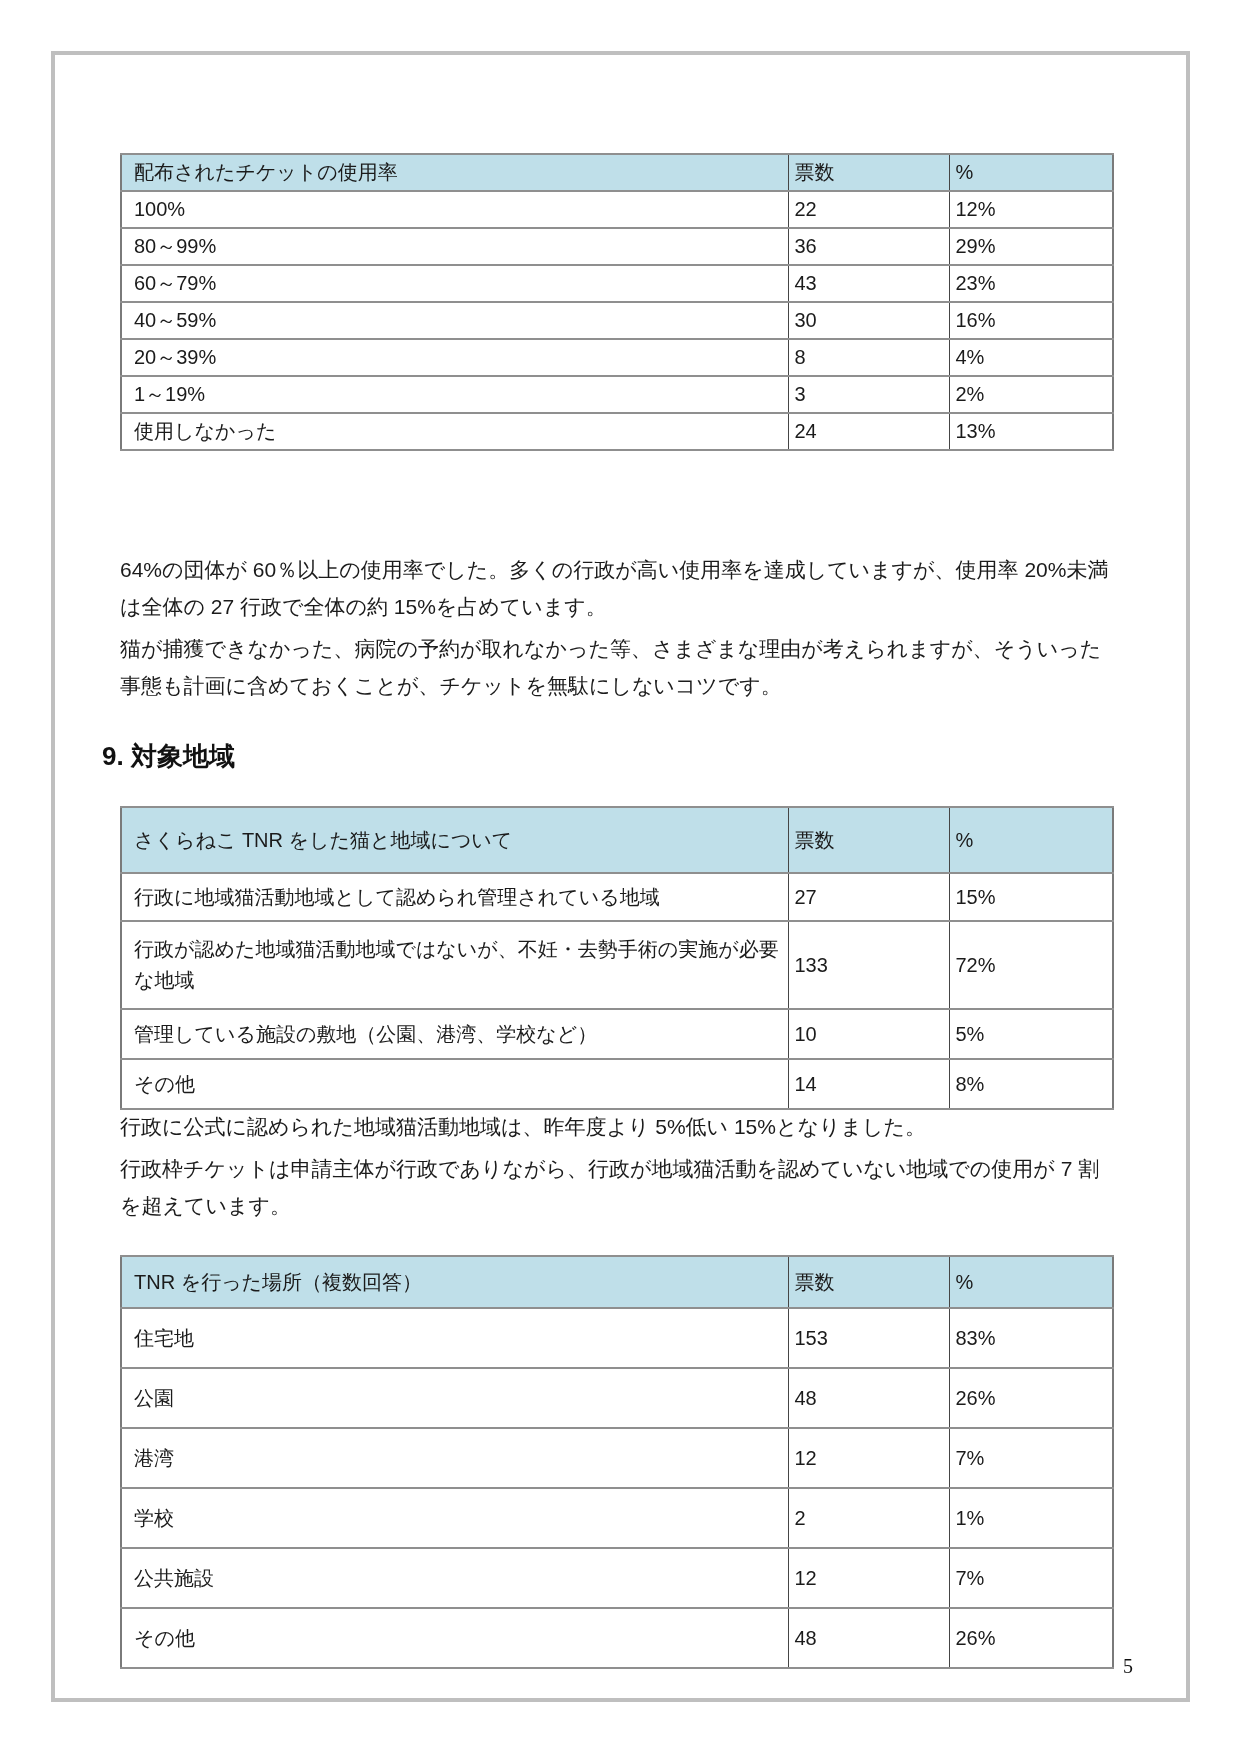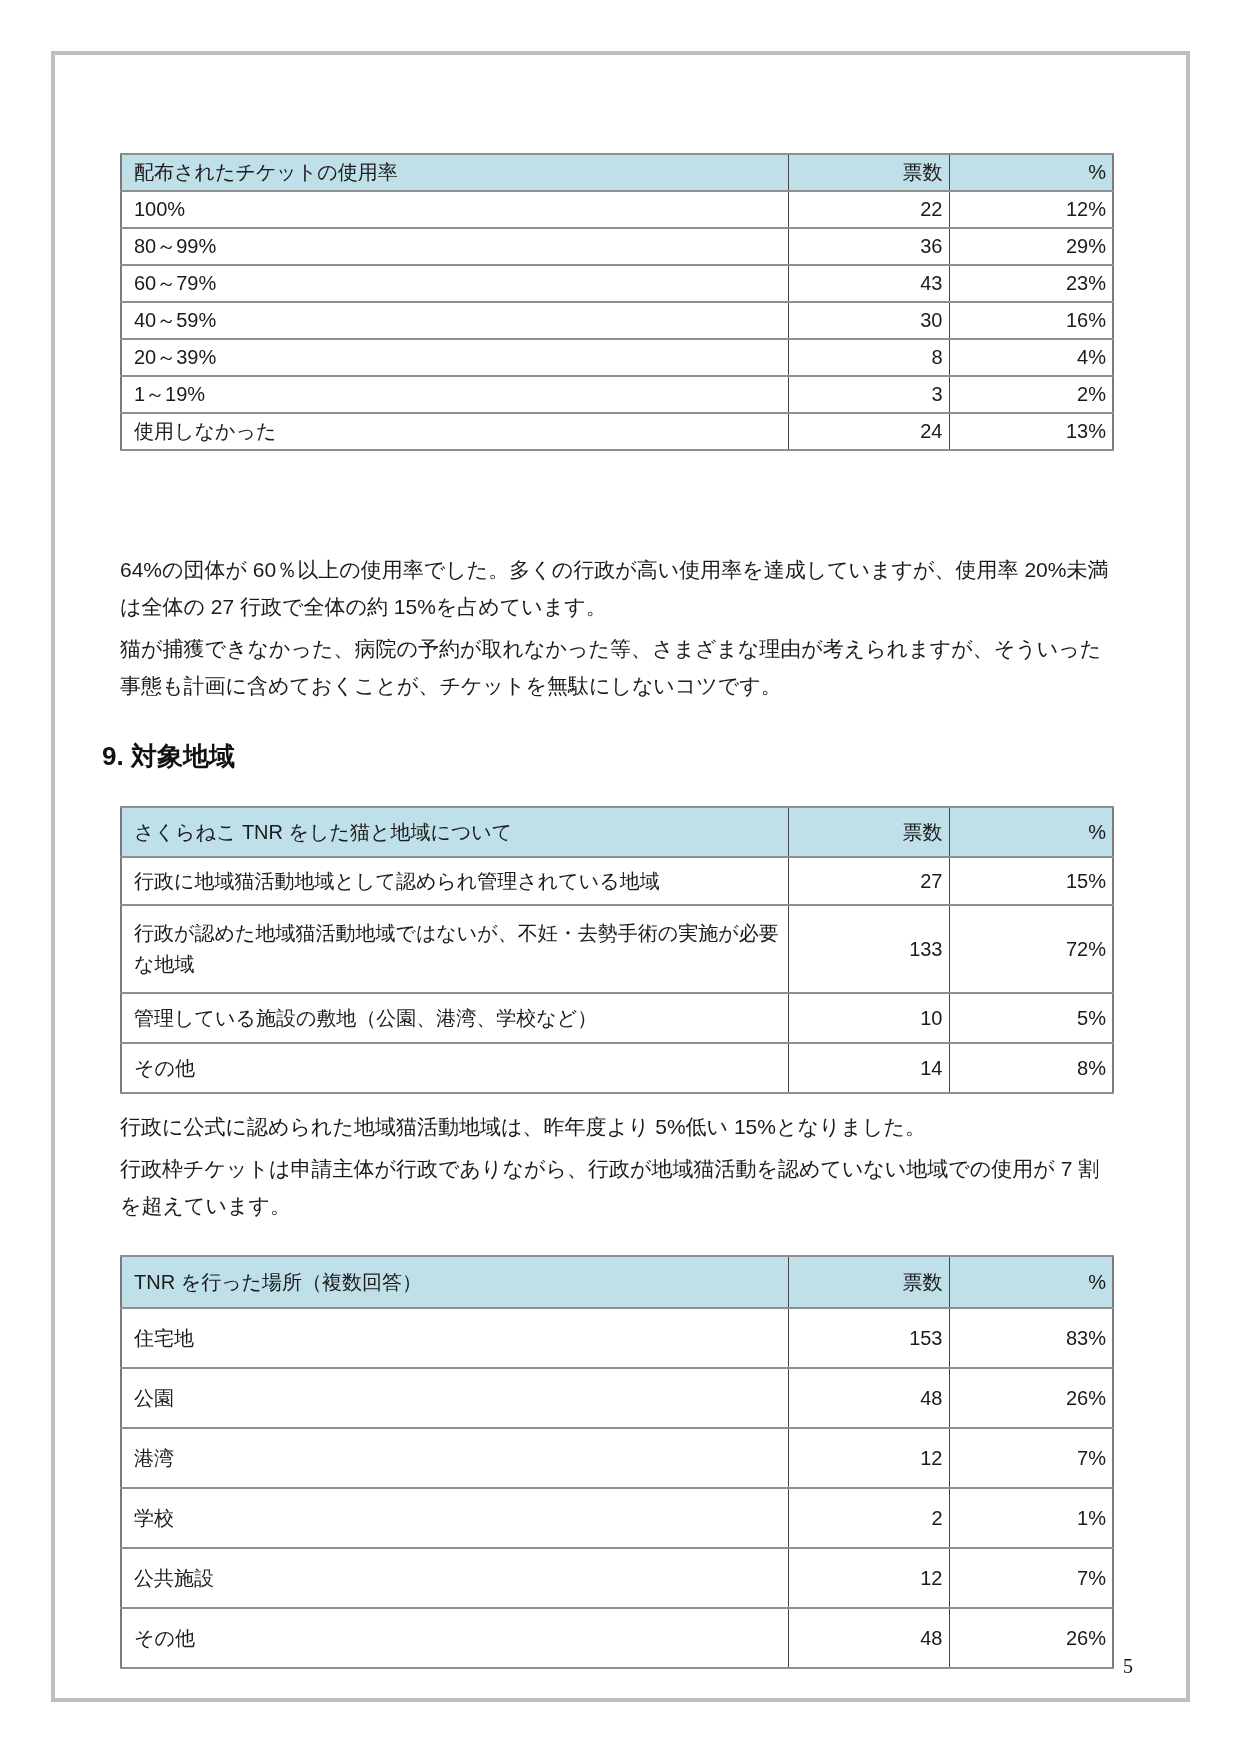--- a/index.html
+++ b/index.html
@@ -51,30 +51,30 @@
     line-height: 1.55;
     vertical-align: middle;
     font-weight: normal;
     box-sizing: border-box;
   }
   table.doc-table .label-col {
     text-align: left;
     padding-left: 12px;
   }
   table.doc-table .num-col {
-    text-align: right;
+    text-align: left;
   }
   table.doc-table th.hdr {
     background: #bfdfe9;
   }
   #table-1 { top: 153px; }
   #table-1 tr.hrow  { height: 32px; }
   #table-1 tr.drow  { height: 33px; margin-left: 46px; }
   #table-2 { top: 806px; }
-  #table-2 tr.hrow  { height: 50px; }
+  #table-2 tr.hrow  { height: 66px; }
   #table-2 tr.drow  { height: 48px; }
   #table-2 tr.tall  { height: 88px; }
   #table-2 tr.mid   { height: 50px; }
   #table-3 { top: 1255px; }
   #table-3 tr.hrow  { height: 52px; }
   #table-3 tr.drow  { height: 60px; }
   .para-block {
     position: absolute;
     left: 0;
     width: 992px;

